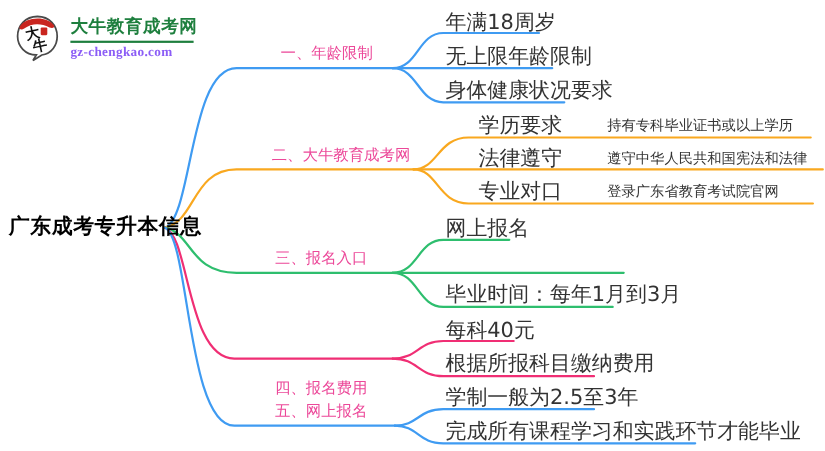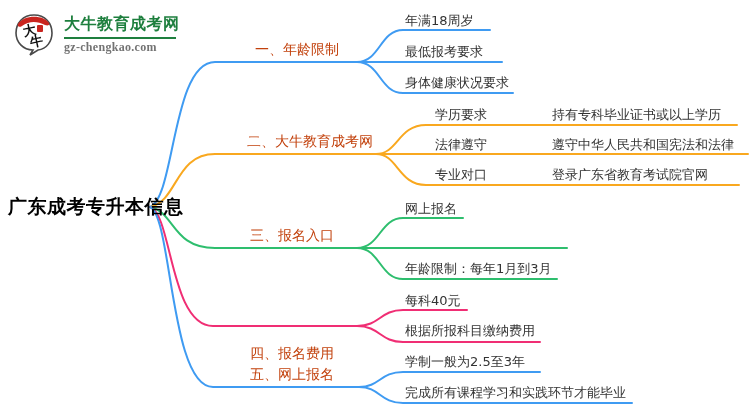--- a/index.html
+++ b/index.html
@@ -1,30 +1,30 @@
 <!DOCTYPE html>
 <html><head>
 <meta charset="utf-8">
 <style>
   html,body{margin:0;padding:0;background:#fff;}
   body{font-family:"DejaVu Sans","Liberation Sans",sans-serif;}
   #canvas{position:relative;width:750px;height:410px;background:#ffffff;overflow:hidden;}
   #wires{position:absolute;left:0;top:0;width:750px;height:410px;}
   .lbl{position:absolute;white-space:nowrap;color:#333;line-height:17px;}
   .root-lbl{font-size:19px;color:#000000;font-weight:700;letter-spacing:.5px;}
-  .branch-lbl{font-size:14px;color:#c2410c;}
-  .child-lbl{font-size:13px;}
+  .branch-lbl{font-size:14px;color:#ec4899;}
+  .child-lbl{font-size:19px;}
   .detail-lbl{font-size:13px;}
   
   #logo{position:absolute;left:10px;top:10px;display:flex;align-items:center;}
   #logo-icon{width:48px;height:48px;}
   #logo-text{margin-left:6px;display:flex;flex-direction:column;font-family:Liberation Serif, serif;}
   #logo-title{font-size:16px;font-weight:bold;color:#1e7f3e;letter-spacing:.5px;}
   #logo-sep{height:2px;background:#1e7f3e;margin:2px 0 1px 0;width:112px;}
-  #logo-url{font-size:12px;font-weight:bold;color:#737373;letter-spacing:.3px;}
+  #logo-url{font-size:12px;font-weight:bold;color:#8b5cf6;letter-spacing:.3px;}
 </style>
 </head>
 <body>
 
 <div id="canvas">
 
   <svg id="wires" viewBox="0 0 750 410" fill="none" stroke-width="2" stroke-linecap="round">
 
     <path d="M150,207 C175,198 172,62 215,62 H357" stroke="#3f9bf2"></path>
     <path d="M357,62 C380,62 380,30 403,30 H490" stroke="#3f9bf2"></path>
@@ -67,32 +67,32 @@
 
   <div class="lbl root-lbl" style="left:8px;top:198px;">广东成考专升本信息</div>
 
   <div class="lbl branch-lbl" style="left:255px;top:41px;">一、年龄限制</div>
   <div class="lbl branch-lbl" style="left:247px;top:133px;">二、大牛教育成考网</div>
   <div class="lbl branch-lbl" style="left:250px;top:227px;">三、报名入口</div>
   <div class="lbl branch-lbl" style="left:250px;top:305px;margin-top:40px;">四、报名费用</div>
   <div class="lbl branch-lbl" style="left:250px;top:366px;">五、网上报名</div>
 
   <div class="lbl child-lbl" style="left:405px;top:12px;">年满18周岁</div>
-  <div class="lbl child-lbl" style="left:405px;top:43px;">最低报考要求</div>
+  <div class="lbl child-lbl" style="left:405px;top:43px;">无上限年龄限制</div>
   <div class="lbl child-lbl" style="left:405px;top:74px;">身体健康状况要求</div>
 
   <div class="lbl child-lbl" style="left:435px;top:106px;">学历要求</div>
   <div class="lbl detail-lbl" style="left:552px;top:106px;">持有专科毕业证书或以上学历</div>
   <div class="lbl child-lbl" style="left:435px;top:136px;">法律遵守</div>
   <div class="lbl detail-lbl" style="left:552px;top:136px;">遵守中华人民共和国宪法和法律</div>
   <div class="lbl child-lbl" style="left:435px;top:166px;">专业对口</div>
   <div class="lbl detail-lbl" style="left:552px;top:166px;">登录广东省教育考试院官网</div>
 
   <div class="lbl child-lbl" style="left:405px;top:200px;">网上报名</div>
-  <div class="lbl child-lbl" style="left:405px;top:260px;">年龄限制：每年1月到3月</div>
+  <div class="lbl child-lbl" style="left:405px;top:260px;">毕业时间：每年1月到3月</div>
 
   <div class="lbl child-lbl" style="left:405px;top:292px;">每科40元</div>
   <div class="lbl child-lbl" style="left:405px;top:322px;">根据所报科目缴纳费用</div>
 
   <div class="lbl child-lbl" style="left:405px;top:353px;">学制一般为2.5至3年</div>
   <div class="lbl child-lbl" style="left:405px;top:384px;">完成所有课程学习和实践环节才能毕业</div>
 
 </div>
 
 </body></html>

